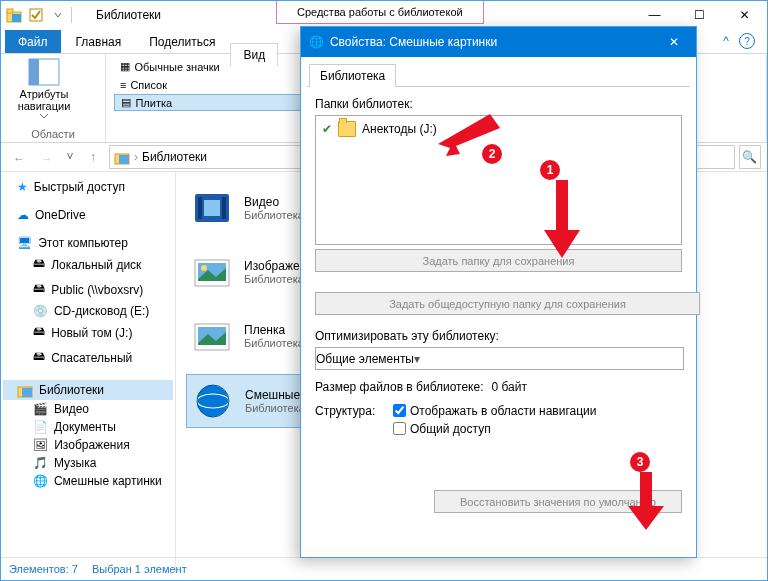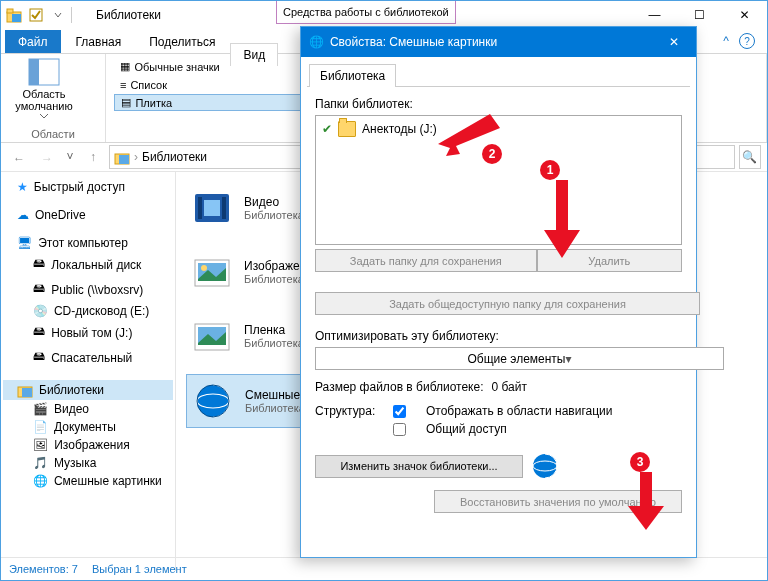--- a/index.html
+++ b/index.html
@@ -2,21 +2,21 @@
 <html><head>
 <meta charset="utf-8">
 <style>
 html,body{margin:0;padding:0;font-family:"Segoe UI",Tahoma,sans-serif;font-size:12px;color:#000;background:#fff;width:768px;height:581px;overflow:hidden;position:relative}
 .window{position:absolute;border:1px solid #4da0e1;background:#fff}
 .main-win{left:0;top:0;width:766px;height:579px}
 .titlebar{height:28px;display:flex;align-items:center;background:#fff;position:relative}
 .titlebar .qat{display:flex;align-items:center;gap:4px;padding:0 4px}
 .qat-icon{width:18px;height:18px;display:flex;align-items:center;justify-content:center}
 .titlebar .title{margin-left:20px;font-size:12px}
-.titlebar .context-title{position:absolute;left:275px;top:0;height:22px;line-height:22px;padding:0 6px;border:1px solid #c080c0;border-top:none;font-size:11px;color:#000}
+.titlebar .context-title{position:absolute;left:275px;top:0;height:22px;line-height:22px;padding:0 20px;border:1px solid #c080c0;border-top:none;font-size:11px;color:#000}
 .win-btns{position:absolute;right:0;top:0;display:flex}
 .win-btn{width:45px;height:28px;display:flex;align-items:center;justify-content:center;color:#000}
 .win-btn.close{color:#000}
 .ribbon-tabs{height:24px;display:flex;align-items:flex-end;border-bottom:1px solid #d6d6d6;padding-left:4px;gap:2px;position:relative}
 .tab{padding:4px 12px;font-size:12px;border:1px solid transparent;border-bottom:none;cursor:pointer}
 .tab.file{background:#1979ca;color:#ffffff}
 .tab.active{border-color:#d6d6d6;background:#fff;position:relative;top:13px}
 .tab-help{position:absolute;right:12px;top:4px;display:flex;gap:10px;align-items:center}
 .ribbon{height:88px;border-bottom:1px solid #d6d6d6;display:flex}
 .rgrp{border-right:1px solid #e0e0e0;padding:4px 8px 2px 8px;display:flex;flex-direction:column;justify-content:space-between;position:relative}
@@ -53,23 +53,23 @@
 .prop-content{padding:10px 8px 0 8px}
 .field-label{margin-bottom:4px}
 .folder-list{border:1px solid #aaa;height:120px;padding:4px;background:#fff;overflow:hidden}
 .folder-list .item{display:flex;align-items:center;gap:6px;padding:1px 2px}
 .btn-row{display:flex;margin-top:4px}
 .btn{height:21px;border:1px solid #adadad;background:#e1e1e1;font-size:11px;display:flex;align-items:center;justify-content:center;padding:0 8px}
 .btn.disabled{color:#888;background:#efefef}
 .btn.primary{border:2px solid #0078d7}
 .btn-row .btn{flex:1}
 .btn-wide{width:100%;height:21px;margin-top:20px}
-.select{width:100%;border:1px solid #aaa;height:21px;display:flex;align-items:center;padding:0 20px;background:#fff;justify-content:center}
+.select{width:100%;border:1px solid #aaa;height:21px;display:flex;align-items:center;padding:0 0;background:#fff;justify-content:flex-start}
 .row{display:flex;align-items:center;gap:8px;margin-top:10px}
-.chk{display:flex;align-items:flex-end;gap:20px;font-size:12px}
+.chk{display:flex;align-items:flex-start;gap:4px;font-size:12px}
 .chk input{margin:0}
 .dlg-btns{position:absolute;bottom:10px;right:14px;display:flex;gap:8px}
 .dlg-btns .btn{width:78px;justify-content:center}
 .restore-btn{position:absolute;bottom:44px;right:14px;width:230px}
 
 .arrow{position:absolute;z-index:20}
 .marker{position:absolute;width:20px;height:20px;border-radius:50%;background:#e81123;color:#fff;font-weight:bold;display:flex;align-items:center;justify-content:center;font-size:12px;z-index:21}
 svg{display:block}
 .folder-ic{width:16px;height:14px;background:#ffd66b;border:1px solid #d4a017;border-radius:1px;position:relative}
 .folder-ic:before{content:"";position:absolute;top:-4px;left:0;width:6px;height:4px;background:#ffd66b;border:1px solid #d4a017;border-bottom:none;border-radius:1px 1px 0 0}
@@ -120,21 +120,21 @@
     </div>
   </div>
 
   <div class="ribbon">
     <div class="rgrp" style="width:88px">
       <div class="big-btn">
         <svg width="32" height="28">
             <rect x="1" y="1" width="30" height="26" fill="#fff" stroke="#6aa2d8"></rect>
             <rect x="1" y="1" width="10" height="26" fill="#6aa2d8"></rect>
           </svg>
-        <span>Область умолчанию</span>
+        <span>Атрибуты навигации</span>
         <svg width="8" height="5">
             <path d="M0 0 L4 4 L8 0" stroke="#666" fill="none"></path>
           </svg>
       </div>
       <div class="rgrp-title">Области</div>
     </div>
     <div class="rgrp" style="flex:1">
       <div class="view-btns">
         <div class="view-btn">
             <span>▦</span>
@@ -333,21 +333,20 @@
       <div class="field-label">Папки библиотек:</div>
       <div class="folder-list">
         <div class="item">
           <span style="color:#2e8b2e">✔</span>
           <span class="folder-ic"></span>
           <span>Анектоды (J:)</span>
         </div>
       </div>
       <div class="btn-row">
         <div class="btn disabled" style="flex:1.6">Задать папку для сохранения</div>
-        <div class="btn disabled">Удалить</div>
       </div>
       <div class="btn disabled btn-wide">Задать общедоступную папку для сохранения</div>
 
       <div class="field-label" style="margin-top:14px">Оптимизировать эту библиотеку:</div>
       <div class="select">
           <span>Общие элементы</span>
           <span style="color:#555">▾</span>
         </div>
 
       <div class="row">
@@ -362,30 +361,20 @@
               <input type="checkbox" checked="" style="">
               <span>Отображать в области навигации</span>
             </label>
           <label class="chk">
               <input type="checkbox" style="">
               <span>Общий доступ</span>
             </label>
         </div>
       </div>
 
-      <div class="row" style="margin-top:16px">
-        <div class="btn" style="width:190px">Изменить значок библиотеки...</div>
-        <span>
-            <svg width="28" height="28">
-              <circle cx="14" cy="14" r="12" fill="#0078d7"></circle>
-              <ellipse cx="14" cy="14" rx="12" ry="5" fill="none" stroke="#fff"></ellipse>
-              <path d="M14 2 A12 12 0 0 1 14 26" fill="none" stroke="#fff"></path>
-            </svg>
-          </span>
-      </div>
 
       <div class="btn disabled restore-btn">Восстановить значения по умолчанию</div>
 
     </div>
   </div>
 </div>
 
 <svg class="arrow" style="left:432px;top:110px" width="70" height="50">
     <polygon points="58,4 6,34 18,38 14,46 28,44 24,36 68,18" fill="#e81123"></polygon>
   </svg>

